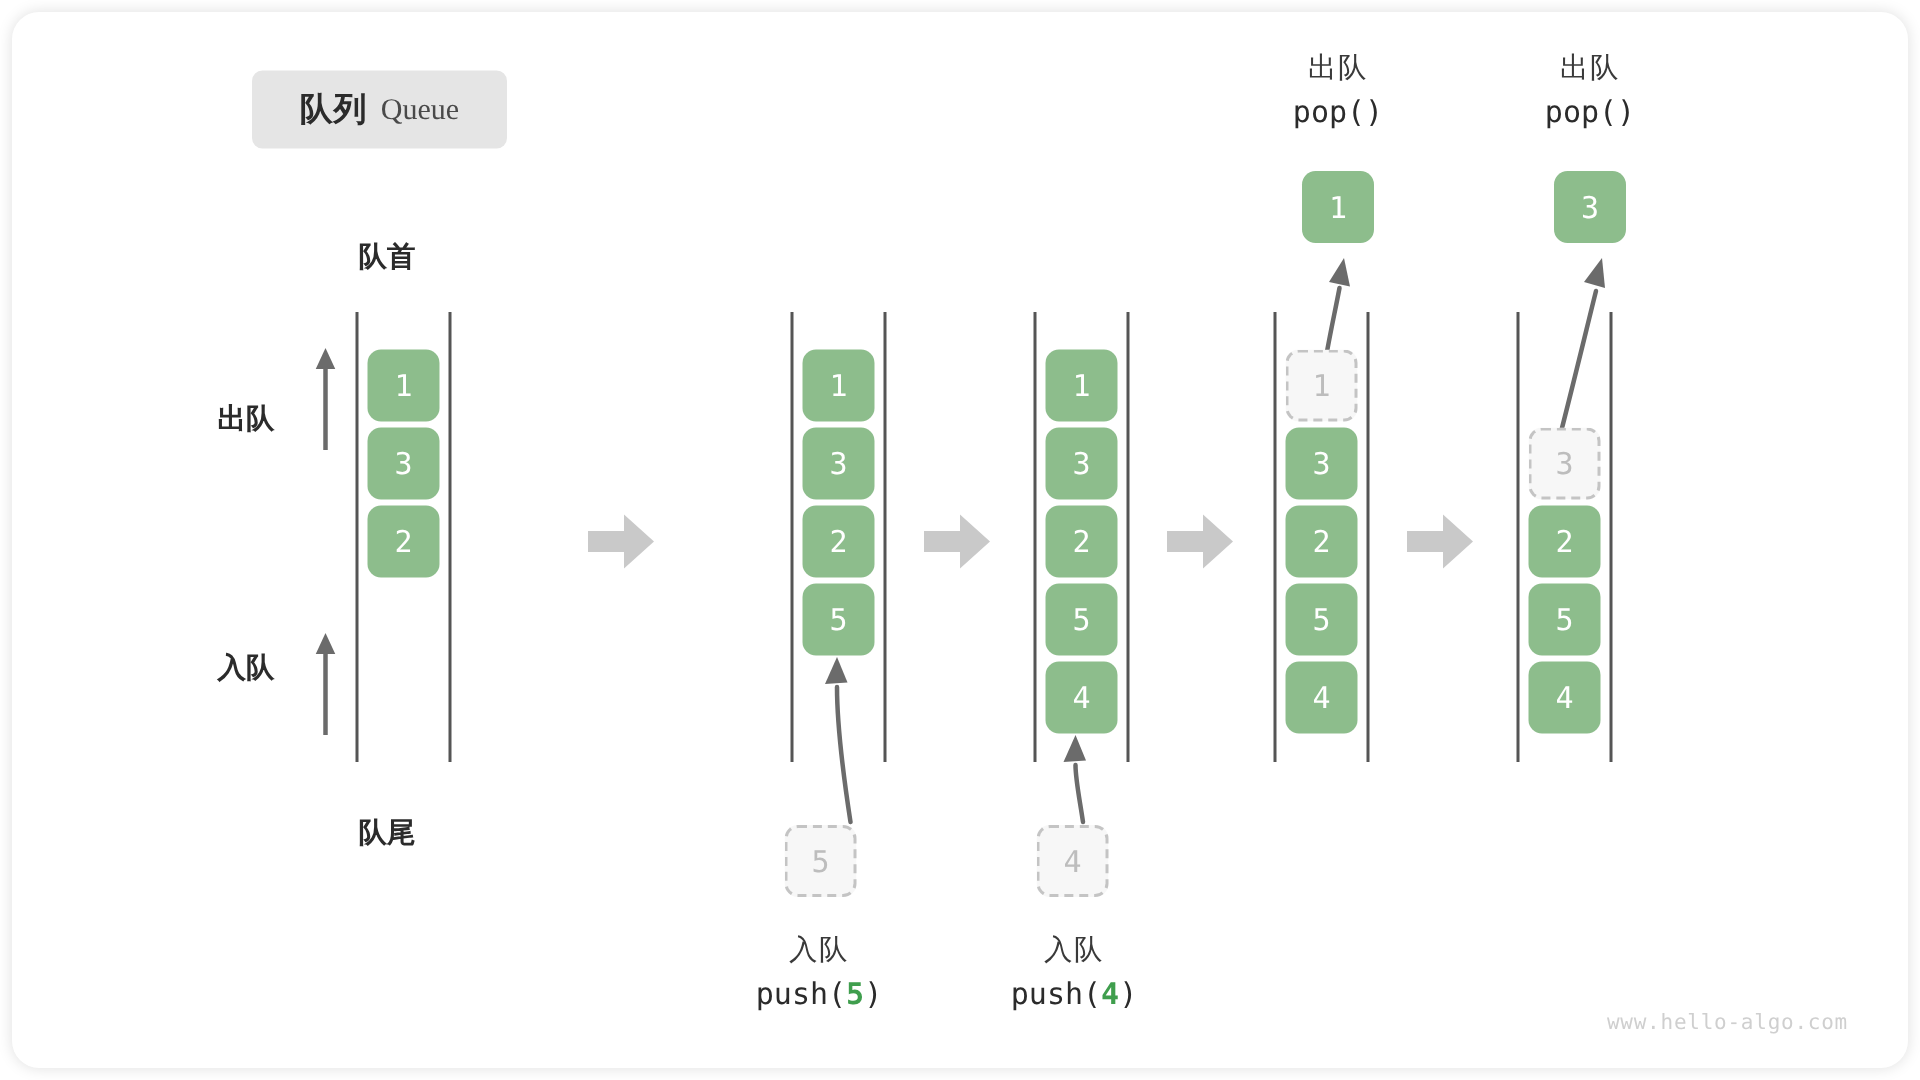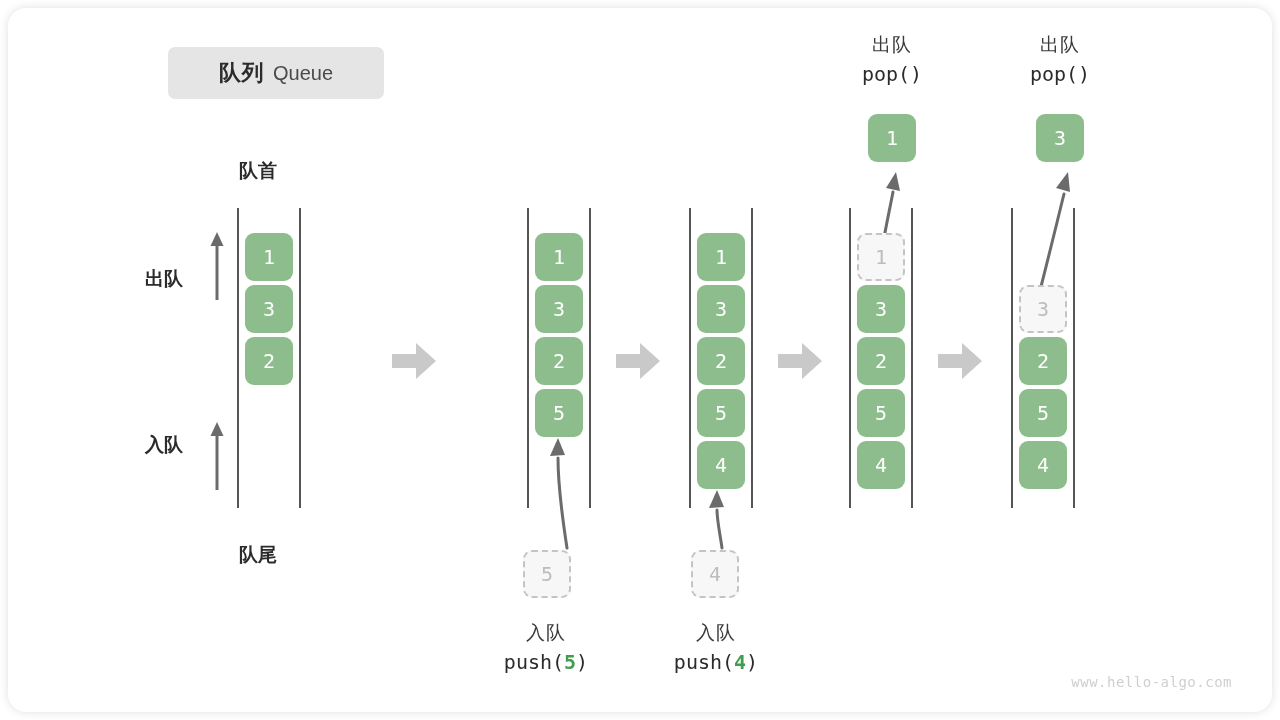--- a/index.html
+++ b/index.html
@@ -29,37 +29,37 @@
     top: 0;
     width: 1280px;
     height: 720px;
   }
 
   
   .title-badge {
     position: absolute;
     left: 168px;
     top: 47px;
-    width: 216px;
+    width: 170px;
     height: 52px;
     background: #e5e5e5;
     border-radius: 7px;
     display: flex;
     align-items: center;
     justify-content: center;
     gap: 9px;
   }
   .title-cn {
     font-size: 22px;
     font-weight: bold;
     color: #2b2b2b;
     letter-spacing: 0.5px;
   }
   .title-en {
-    font-family: Liberation Sans, sans-serif;
+    font-family: Liberation Serif, serif;
     font-size: 20px;
     color: #4a4a4a;
     text-align: center;
   }
 
   
   .lbl {
     position: absolute;
     font-weight: bold;
     color: #2b2b2b;

